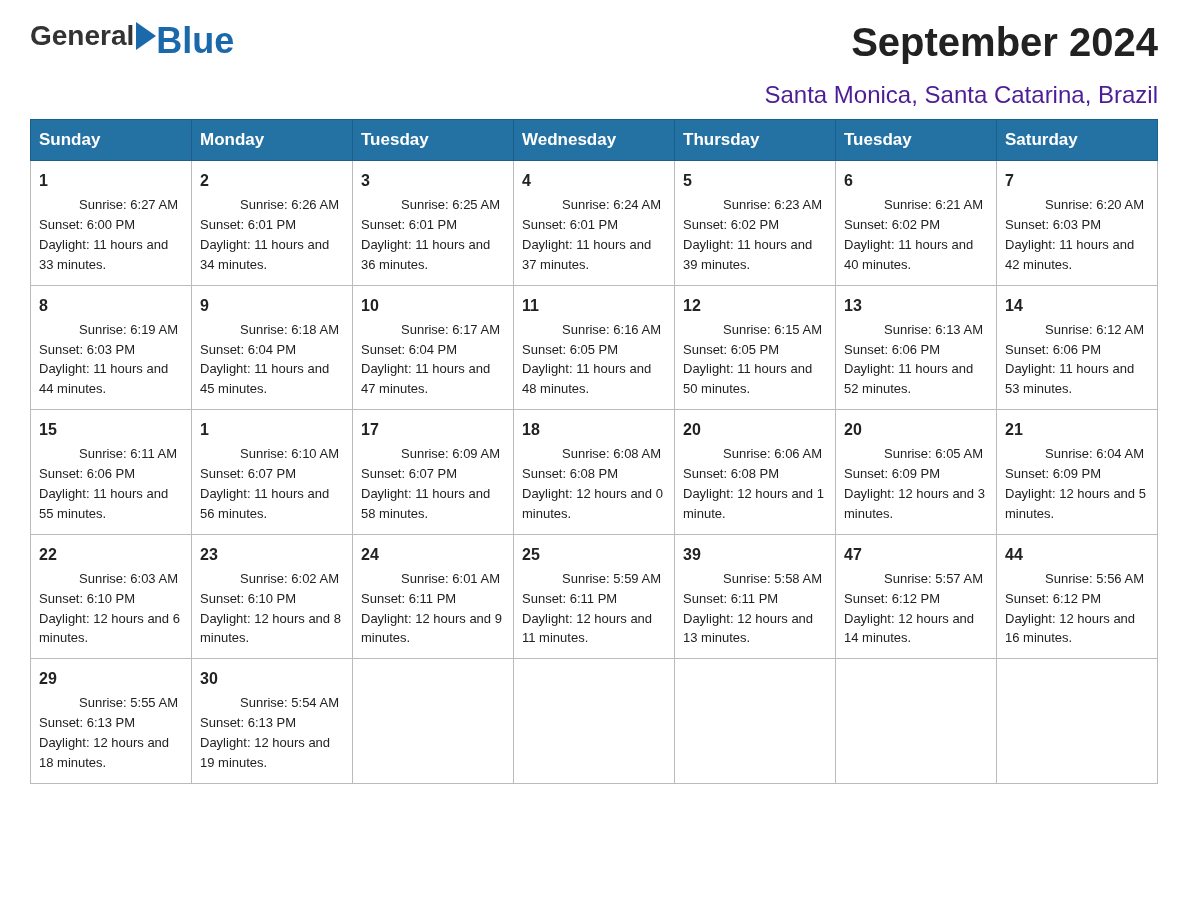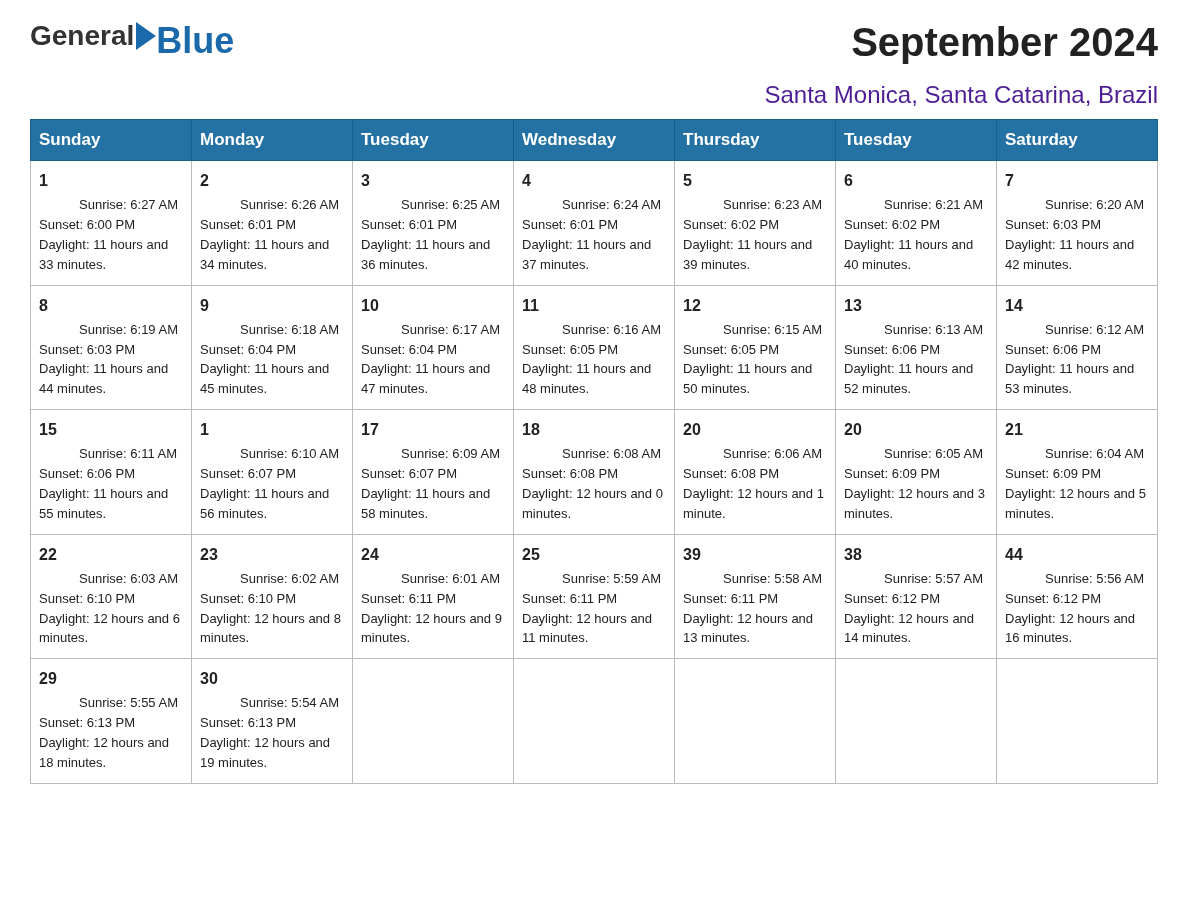--- a/index.html
+++ b/index.html
@@ -151,21 +151,21 @@
         <td><span class="day-number">20</span><span class="day-info">Sunrise: 6:06 AM<br>Sunset: 6:08 PM<br>Daylight: 12 hours and 1 minute.</span></td>
         <td><span class="day-number">20</span><span class="day-info">Sunrise: 6:05 AM<br>Sunset: 6:09 PM<br>Daylight: 12 hours and 3 minutes.</span></td>
         <td><span class="day-number">21</span><span class="day-info">Sunrise: 6:04 AM<br>Sunset: 6:09 PM<br>Daylight: 12 hours and 5 minutes.</span></td>
       </tr>
       <tr>
         <td><span class="day-number">22</span><span class="day-info">Sunrise: 6:03 AM<br>Sunset: 6:10 PM<br>Daylight: 12 hours and 6 minutes.</span></td>
         <td><span class="day-number">23</span><span class="day-info">Sunrise: 6:02 AM<br>Sunset: 6:10 PM<br>Daylight: 12 hours and 8 minutes.</span></td>
         <td><span class="day-number">24</span><span class="day-info">Sunrise: 6:01 AM<br>Sunset: 6:11 PM<br>Daylight: 12 hours and 9 minutes.</span></td>
         <td><span class="day-number">25</span><span class="day-info">Sunrise: 5:59 AM<br>Sunset: 6:11 PM<br>Daylight: 12 hours and 11 minutes.</span></td>
         <td><span class="day-number">39</span><span class="day-info">Sunrise: 5:58 AM<br>Sunset: 6:11 PM<br>Daylight: 12 hours and 13 minutes.</span></td>
-        <td><span class="day-number">38</span><span class="day-info">Sunrise: 5:57 AM<br>Sunset: 6:12 PM<br>Daylight: 12 hours and 14 minutes.</span></td>
+        <td><span class="day-number">47</span><span class="day-info">Sunrise: 5:57 AM<br>Sunset: 6:12 PM<br>Daylight: 12 hours and 14 minutes.</span></td>
         <td><span class="day-number">44</span><span class="day-info">Sunrise: 5:56 AM<br>Sunset: 6:12 PM<br>Daylight: 12 hours and 16 minutes.</span></td>
       </tr>
       <tr>
         <td><span class="day-number">29</span><span class="day-info">Sunrise: 5:55 AM<br>Sunset: 6:13 PM<br>Daylight: 12 hours and 18 minutes.</span></td>
         <td><span class="day-number">30</span><span class="day-info">Sunrise: 5:54 AM<br>Sunset: 6:13 PM<br>Daylight: 12 hours and 19 minutes.</span></td>
         <td class="empty-cell"></td>
         <td class="empty-cell"></td>
         <td class="empty-cell"></td>
         <td class="empty-cell"></td>
         <td class="empty-cell"></td>

